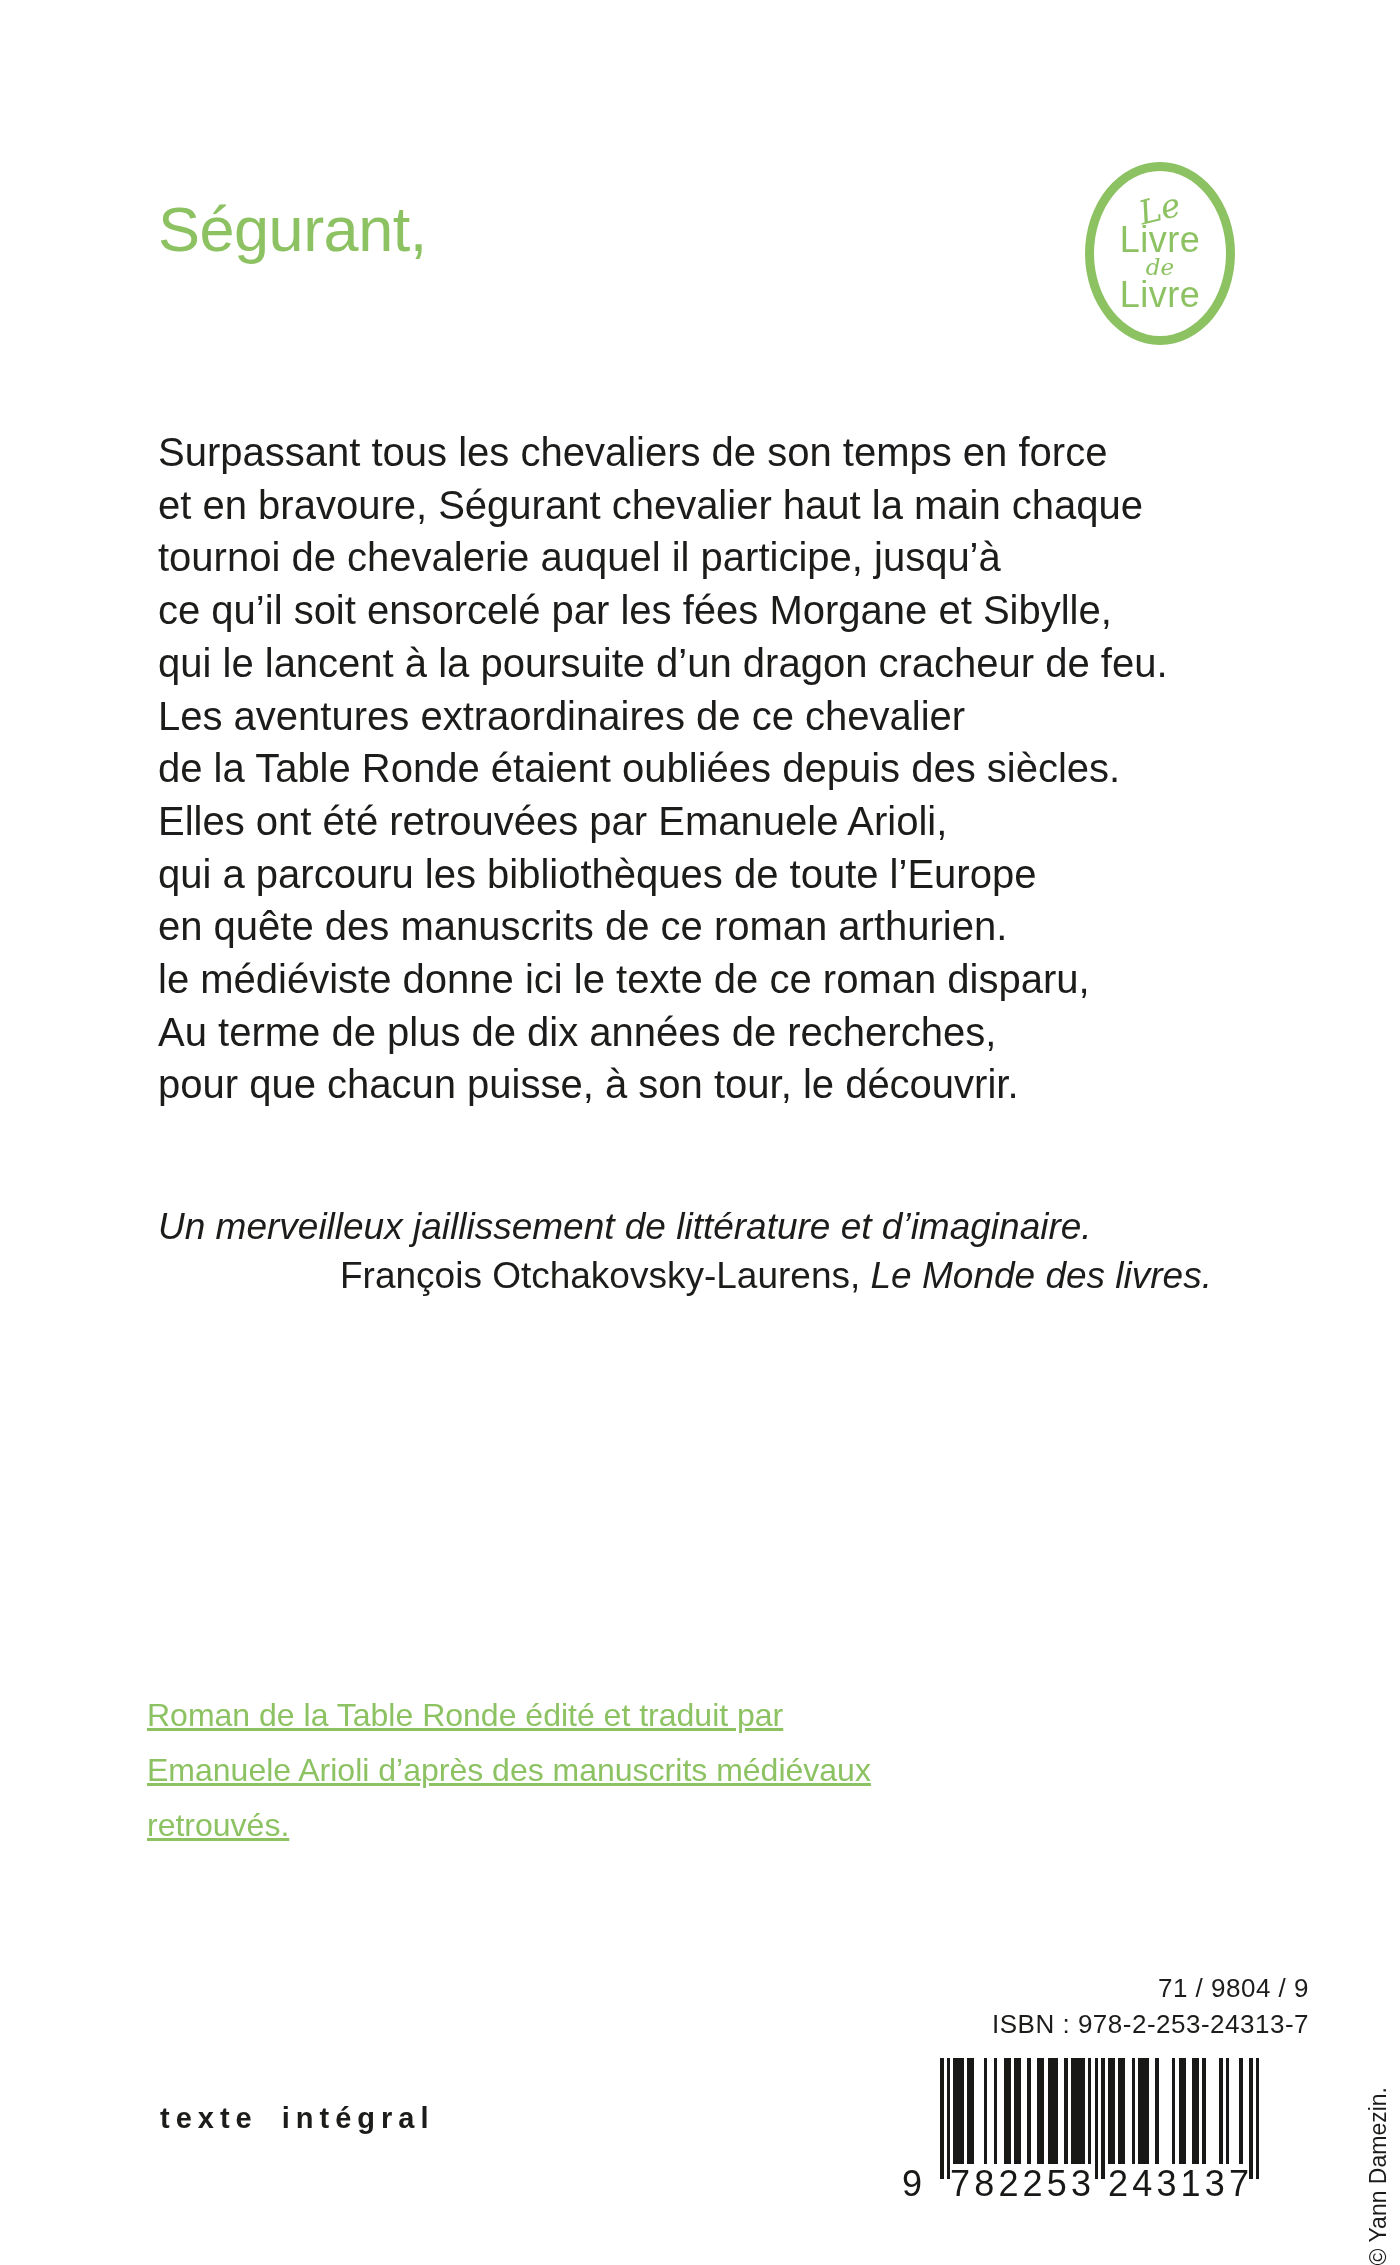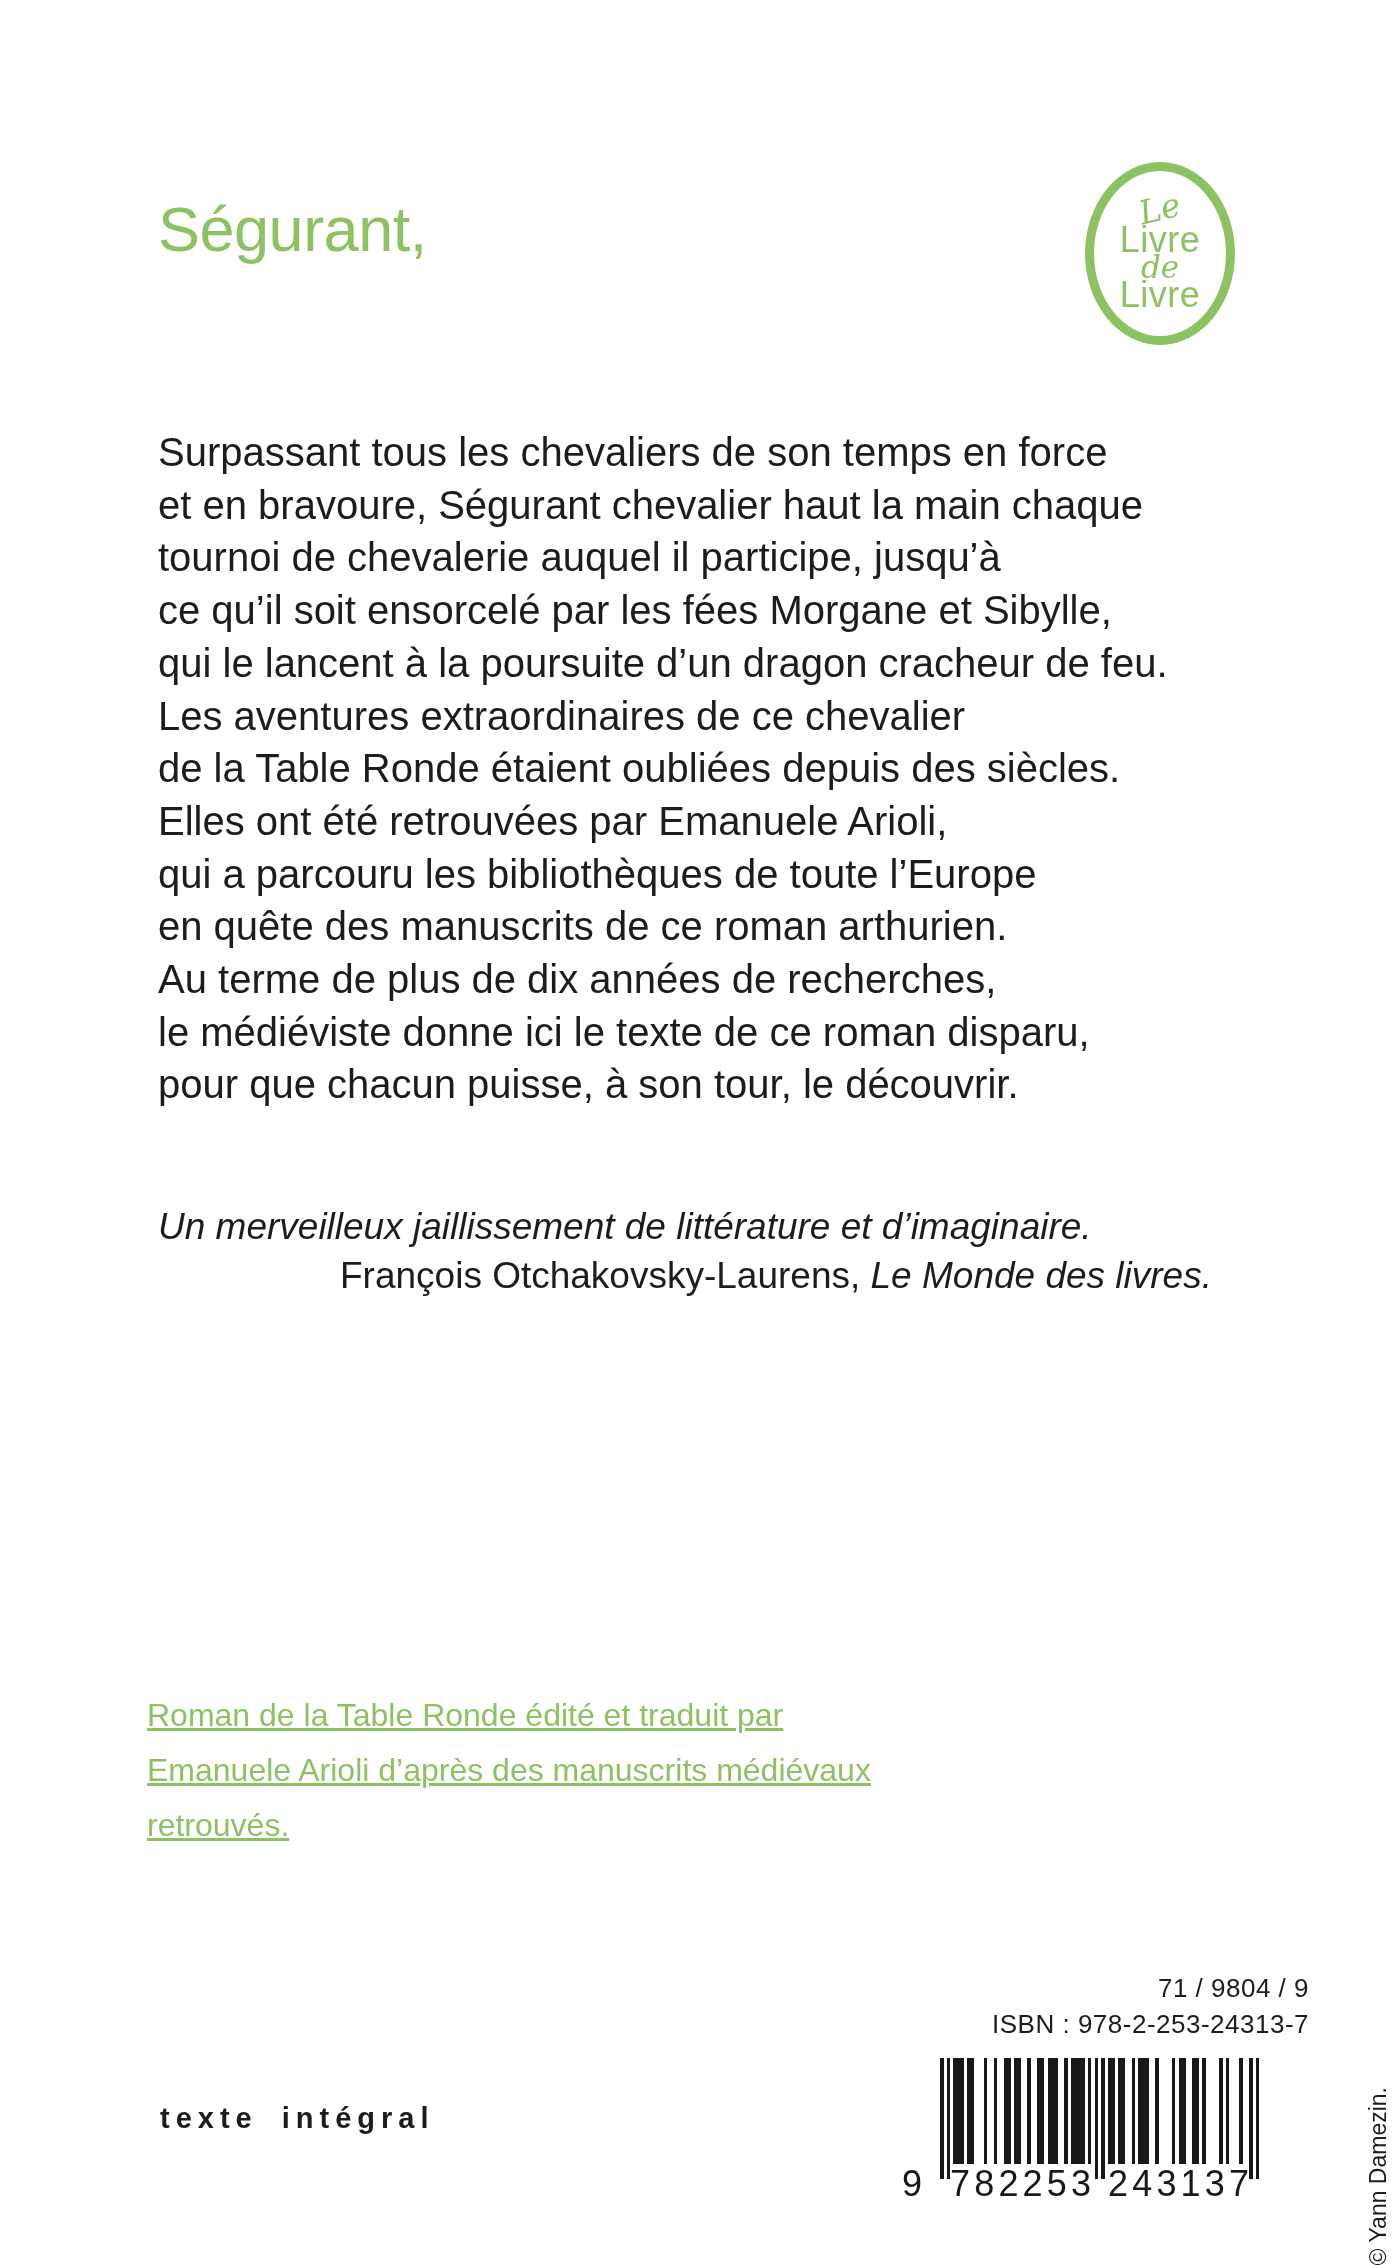--- a/index.html
+++ b/index.html
@@ -34,21 +34,21 @@
     color:var(--green);
   }
   .logo .le{
     font-family:"DejaVu Serif", serif;font-style:italic;
     font-size:33px;line-height:26px;transform:rotate(-14deg);
     margin-bottom:2px;
   }
   .logo .livre{font-size:36px;line-height:32px;letter-spacing:0.5px;}
   .logo .de{
     font-family:"DejaVu Serif", serif;font-style:italic;
-    font-size:31px;line-height:22px;
+    font-size:23px;line-height:22px;
   }
   .logo .poche{font-size:36px;line-height:34px;letter-spacing:0.5px;}
   
   .synopsis{
     position:absolute;left:158px;top:426px;
     font-size:40px;line-height:52.7px;
     white-space:nowrap;
   }
   
   .quote{position:absolute;left:158px;font-size:37px;line-height:49px;white-space:nowrap;}
@@ -121,22 +121,22 @@
     <div>Surpassant tous les chevaliers de son temps en force</div>
     <div>et en bravoure, Ségurant chevalier haut la main chaque</div>
     <div>tournoi de chevalerie auquel il participe, jusqu’à</div>
     <div>ce qu’il soit ensorcelé par les fées Morgane et Sibylle,</div>
     <div>qui le lancent à la poursuite d’un dragon cracheur de feu.</div>
     <div>Les aventures extraordinaires de ce chevalier</div>
     <div>de la Table Ronde étaient oubliées depuis des siècles.</div>
     <div>Elles ont été retrouvées par Emanuele Arioli,</div>
     <div>qui a parcouru les bibliothèques de toute l’Europe</div>
     <div>en quête des manuscrits de ce roman arthurien.</div>
+    <div>le médiéviste donne ici le texte de ce roman disparu,</div>
     <div>Au terme de plus de dix années de recherches,</div>
-    <div>le médiéviste donne ici le texte de ce roman disparu,</div>
     <div>pour que chacun puisse, à son tour, le découvrir.</div>
   </div>
 
   <div class="quote q1">
     <div class="qline">Un merveilleux jaillissement de littérature et d’imaginaire.</div>
     <div class="attr"><span>François Otchakovsky-Laurens, </span><span class="src">Le Monde des livres.</span></div>
   </div>
 
 
   <div class="edition">

